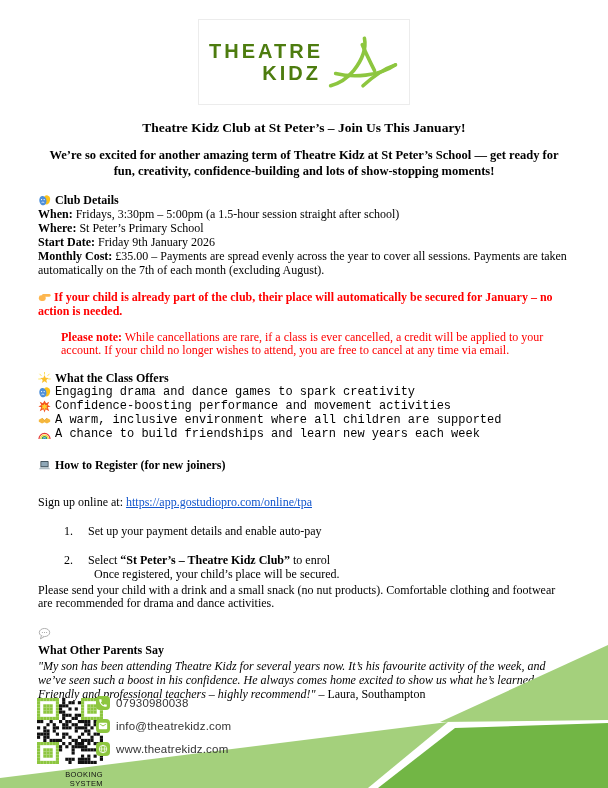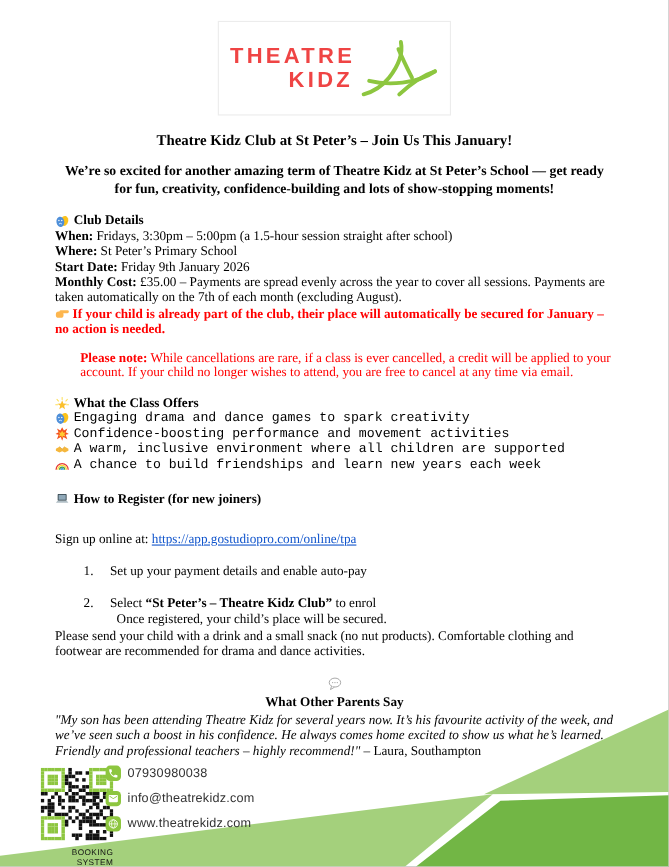--- a/index.html
+++ b/index.html
@@ -7,36 +7,36 @@
     position:relative; width:608px; height:788px; margin:0 auto;
     background:#fff; overflow:hidden;
     font-family:"Liberation Serif", serif; font-size:12px; color:#000;
   }
   
   .logo-box {
     width:212px; height:86px; margin:19px auto 0; border:1px solid #ececec;
     display:flex; align-items:center; justify-content:center; gap:4px; box-sizing:border-box;
   }
   .logo-text {
-    font-family:"Liberation Sans", sans-serif; font-weight:700; color:#ef4444;
+    font-family:"Liberation Sans", sans-serif; font-weight:700; color:#4d7c0f;
     font-size:20px; letter-spacing:3px; line-height:1.1; text-align:right; white-space:pre;
   }
   .logo-text .l2 { display:block; margin-right:2px; }
   .logo-mark { width:72px; height:66px; flex:0 0 auto; }
   
-  .content { padding:0 50px; }
+  .content { padding:0 38px; }
   .doc-title { text-align:center; font-weight:bold; font-size:13.5px; margin:15px 0 0; }
   .intro { text-align:center; font-weight:bold; font-size:12.5px; max-width:512px; margin:12px auto 0; line-height:1.25; }
-  .sec-head { font-weight:bold; margin:0; display:flex; align-items:center; gap:4px; }
+  .sec-head { font-weight:bold; margin:0; display:flex; align-items:flex-start; gap:4px; }
   .ico { width:13px; height:13px; flex:0 0 auto; display:inline-block; vertical-align:-2px; }
   .ico svg { width:100%; height:100%; display:block; }
   p { margin:0; line-height:1.16; }
   .detail-row { line-height:1.16; }
   .red { color:#ff0000; }
-  .alert-p { font-weight:bold; }
+  .alert-p { font-weight:bold; margin-top:12px; }
   .alert-p .ico { margin-right:3px; }
   .note-p { margin-top:12px;margin-left:23px; }
   .offer-row { display:flex; align-items:flex-start; gap:4px; line-height:1.16;font-family:Liberation Mono, monospace; }
   .offer-row .ico { margin-top:0; }
   a.signup-link { color:#1155cc; text-decoration:underline; }
   .signup-line { margin-top:23px; }
   .step { display:flex; gap:12px; margin-top:14px; padding-left:26px; }
   .step .num { width:12px; flex:0 0 auto; }
   .step-sub { padding-left:56px; line-height:1.16; }
   .quote-p { font-style:italic; }

